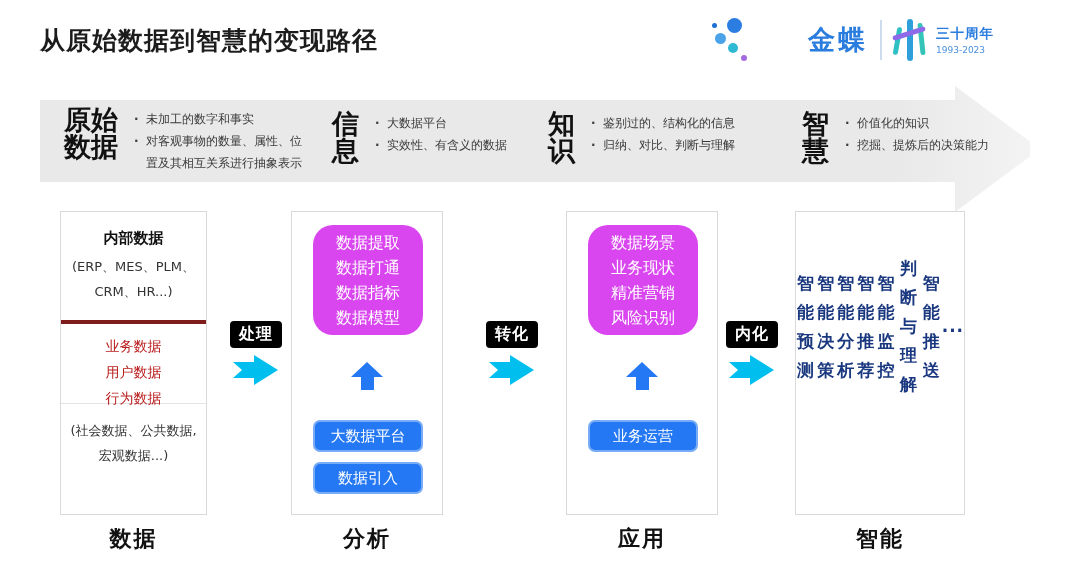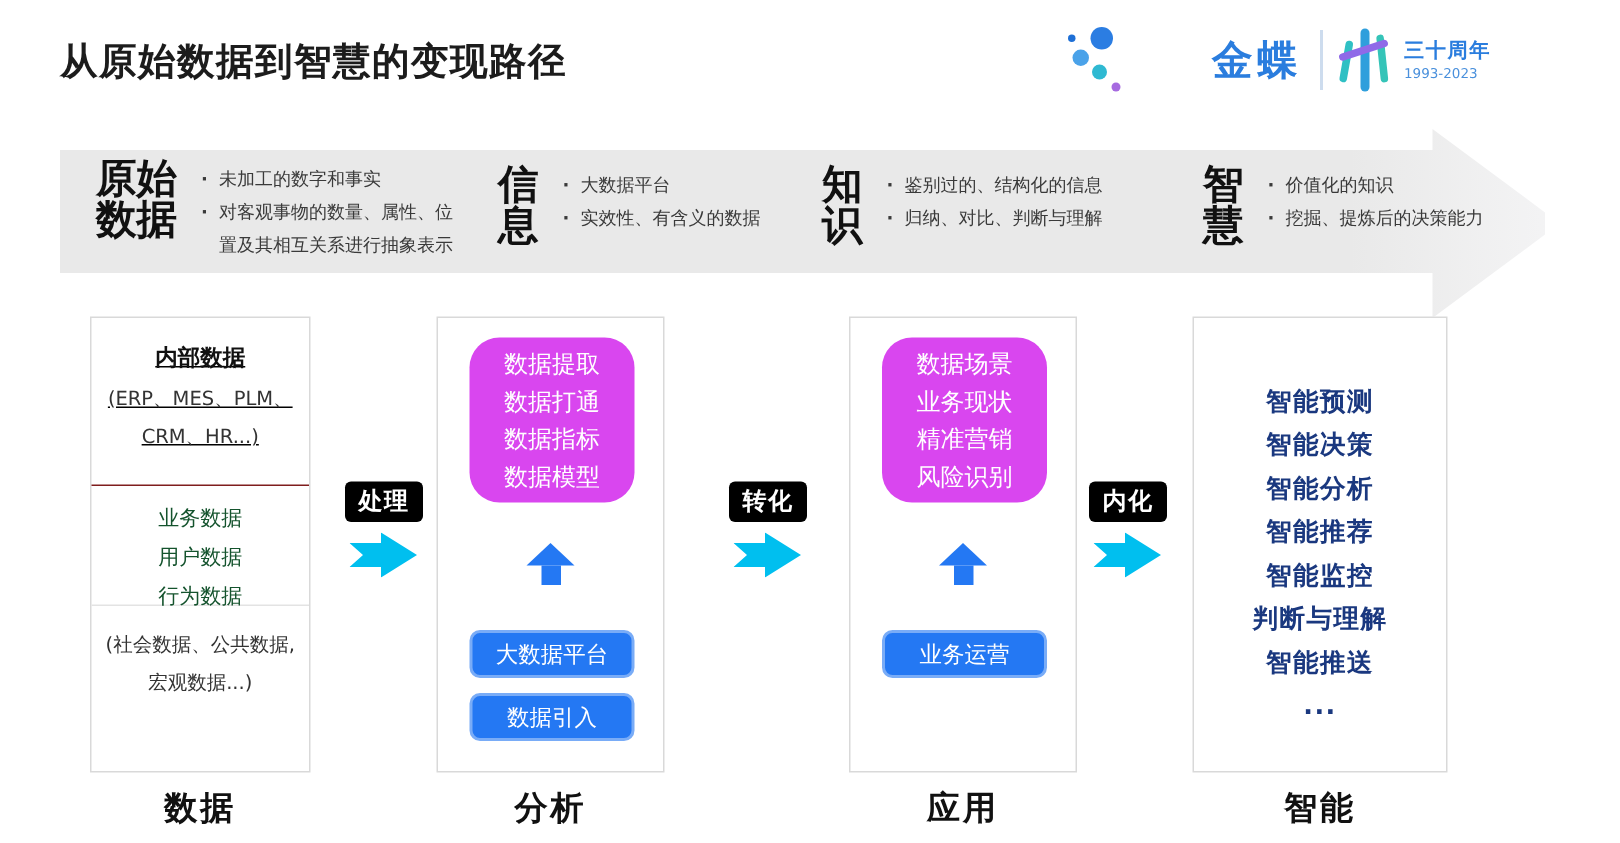--- a/index.html
+++ b/index.html
@@ -43,37 +43,37 @@
   .w176{width:176px;}
   .w150{width:150px;}
 
   
   .card{position:absolute;top:211px;height:304px;background:#fff;border:1px solid #d9d9d9;box-sizing:border-box;text-align:center;}
   .card1{left:60px;width:147px;}
   .card2{left:291px;width:152px;}
   .card3{left:566px;width:152px;}
   .card4{left:795px;width:170px;}
 
-  .c1-sec1{height:112px;border-bottom:1px solid #7f1d1d;padding-top:17px;box-sizing:border-box;text-decoration:underline;}
-  .c1-sec2{height:80px;border-bottom:1px solid #e3e3e3;padding-top:9px;box-sizing:border-box;font-size:14px;color:#14532d;line-height:26px;}
+  .c1-sec1{height:112px;border-bottom:4px solid #7f1d1d;padding-top:17px;box-sizing:border-box;}
+  .c1-sec2{height:80px;border-bottom:1px solid #e3e3e3;padding-top:9px;box-sizing:border-box;font-size:14px;color:#b91c1c;line-height:26px;}
   .c1-sec3{padding-top:14px;}
   .c-head{font-size:15px;font-weight:bold;color:#111;margin-bottom:6px;}
   .c-body{font-size:13px;color:#333;line-height:25px;white-space:pre-line;}
 
   .bigbox{position:absolute;left:21px;top:13px;width:110px;height:110px;border-radius:20px;background:#d946ef;color:#fff;
           font-size:16px;line-height:25px;display:flex;align-items:center;justify-content:center;white-space:pre-line;}
   .uparrow{position:absolute;left:50%;transform:translateX(-50%);top:150px;}
   .uparrow .tri{width:0;height:0;border-left:16px solid transparent;border-right:16px solid transparent;border-bottom:15px solid #2478f3;}
   .uparrow .stem{width:13px;height:13px;background:#2478f3;margin:0 auto;}
   .cardbtn{position:absolute;left:21px;width:110px;height:32px;background:#2478f3;border:2px solid #79acf7;border-radius:7px;
            color:#fff;font-size:15px;display:flex;align-items:center;justify-content:center;box-sizing:border-box;}
   .btn-a{top:208px;}
   .btn-b{top:250px;}
 
-  .card4-list{padding-top:42px;display:flex;flex-direction:column;align-items:center;}
+  .card4-list{padding-top:42px;display:flex;flex-direction:row;align-items:center;}
   .c4-item{font-size:17px;font-weight:bold;color:#1a387f;line-height:29px;letter-spacing:1px;}
 
   
   .conn{position:absolute;top:321px;width:60px;display:flex;flex-direction:column;align-items:center;gap:7px;}
   .g1{left:226px;}
   .g2{left:482px;}
   .g3{left:722px;}
   .conn-badge{background:#000000;color:#fff;font-size:16px;font-weight:bold;padding:3px 9px;border-radius:4px;letter-spacing:1px;}
 
   

